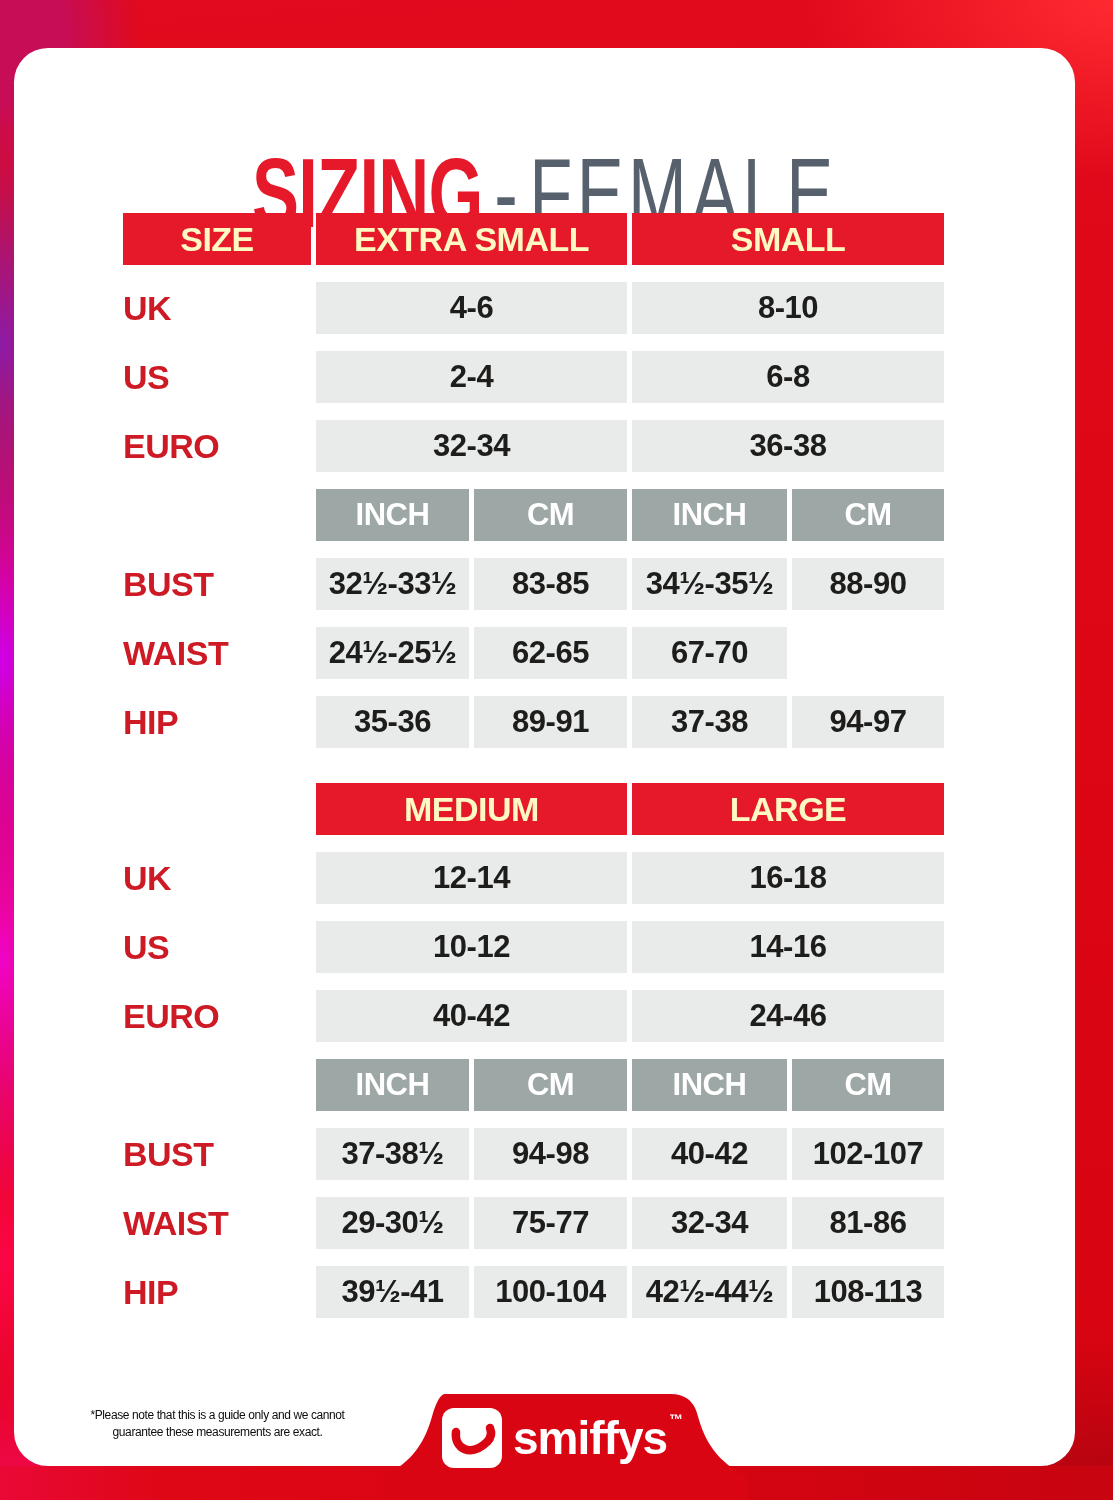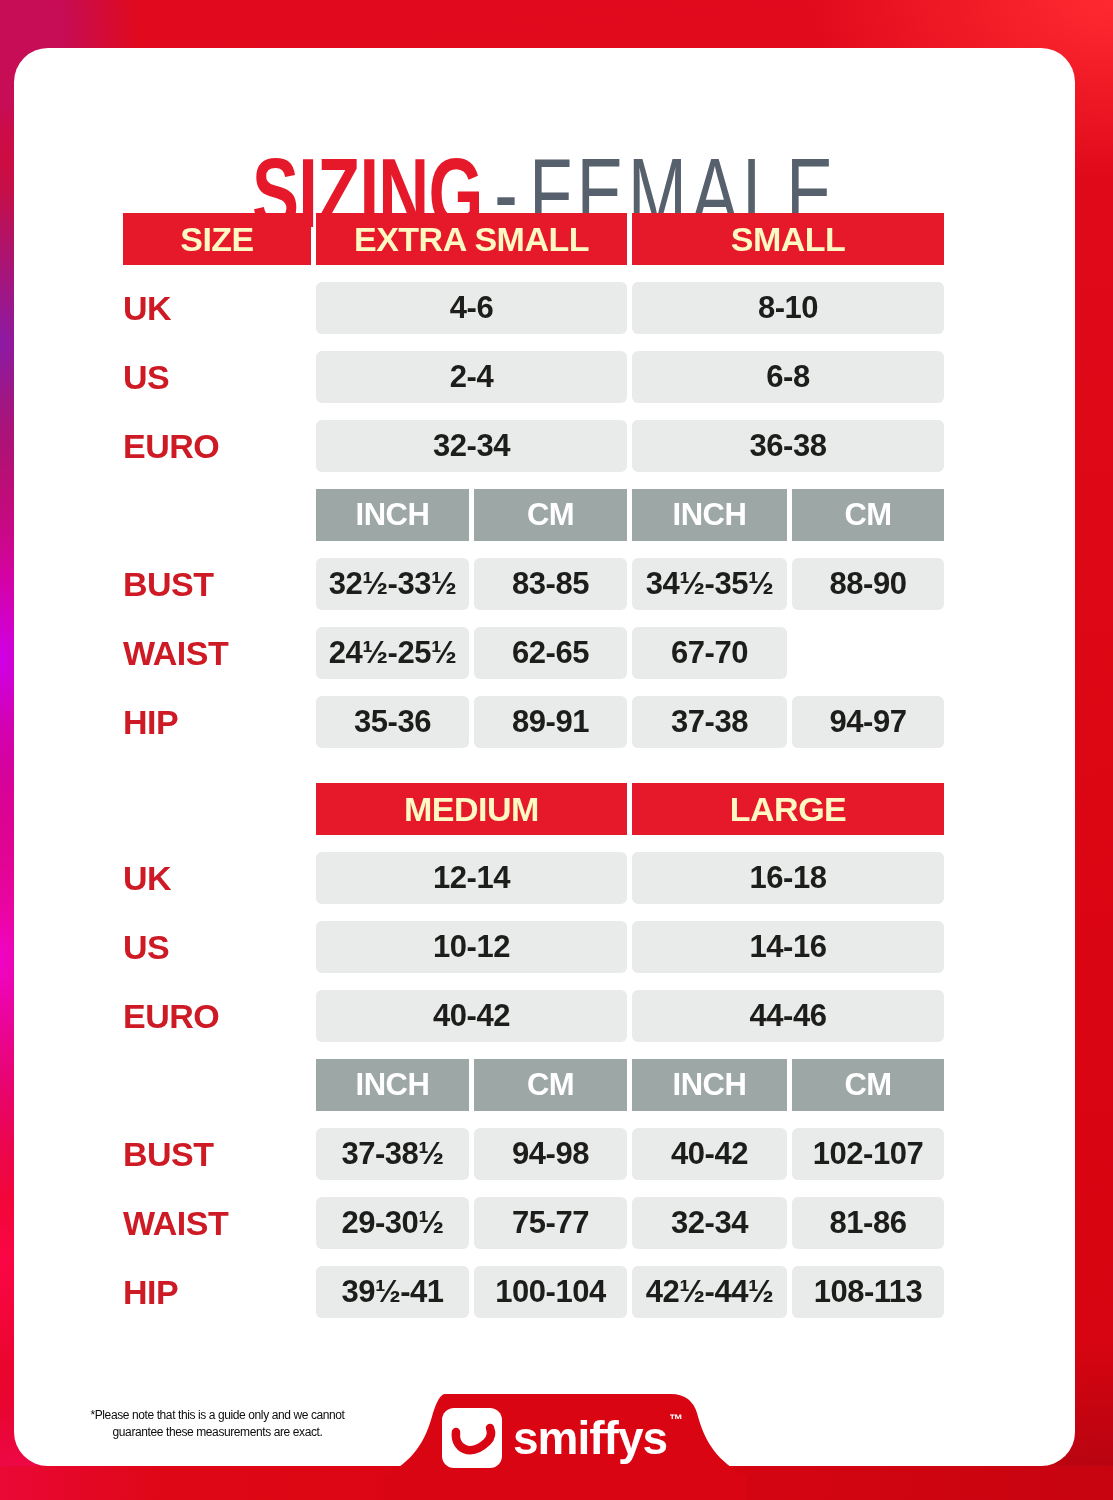--- a/index.html
+++ b/index.html
@@ -32,21 +32,21 @@
   .t-gray{color:#57616e;font-weight:400;letter-spacing:6px;}
 
   
   .sec{position:absolute;left:109px;width:821px;}
   .sec1{top:165px;} .sec2{top:735px;}
   .row{display:grid;grid-template-columns:188px 153px 153px 155px 152px;column-gap:5px;height:52px;margin-bottom:17px;}
   .hdr{background:#e6192b;color:#fef9c3;font-weight:700;font-size:34px;letter-spacing:-0.5px;display:flex;align-items:center;justify-content:center;}
   .corner-empty{background:transparent;}
   .span2{grid-column:span 2;}
   .lbl{color:#cd1a24;font-weight:700;font-size:34px;letter-spacing:-0.5px;display:flex;align-items:center;}
-  .cell{background:#e8ebe9;color:#1d1d1b;font-weight:700;font-size:31px;letter-spacing:-0.5px;display:flex;align-items:center;justify-content:center;border-radius:6px;}
+  .cell{background:#e8ebe9;color:#1d1d1b;font-weight:700;font-size:31px;letter-spacing:-0.5px;display:flex;align-items:center;justify-content:center;}
   .unit{background:#9da7a6;color:#fff;font-weight:700;font-size:31px;letter-spacing:-0.5px;display:flex;align-items:center;justify-content:center;}
 
   
   .disclaimer{position:absolute;left:30px;top:1407px;width:375px;text-align:center;color:#0d0d0d;
     font-size:12px;font-weight:400;letter-spacing:-0.4px;line-height:1.4;z-index:3;white-space:nowrap;}
   .disclaimer span{display:block;}
 
   .logo-tab{position:absolute;left:355px;top:1385px;width:420px;height:115px;z-index:4;}
   .logo-tab svg.tab{position:absolute;inset:0;}
   .logo-square{position:absolute;left:87px;top:23px;width:60px;height:60px;background:#fff;border-radius:12px;display:flex;align-items:center;justify-content:center;}
@@ -131,21 +131,21 @@
         <div class="cell span2">16-18</div>
       </div>
       <div class="row">
         <div class="lbl">US</div>
         <div class="cell span2">10-12</div>
         <div class="cell span2">14-16</div>
       </div>
       <div class="row">
         <div class="lbl">EURO</div>
         <div class="cell span2">40-42</div>
-        <div class="cell span2">44-46</div>
+        <div class="cell span2">24-46</div>
       </div>
       <div class="row">
         <div class="corner-empty"></div>
         <div class="unit">INCH</div>
         <div class="unit">CM</div>
         <div class="unit">INCH</div>
         <div class="unit">CM</div>
       </div>
       <div class="row">
         <div class="lbl">BUST</div>

